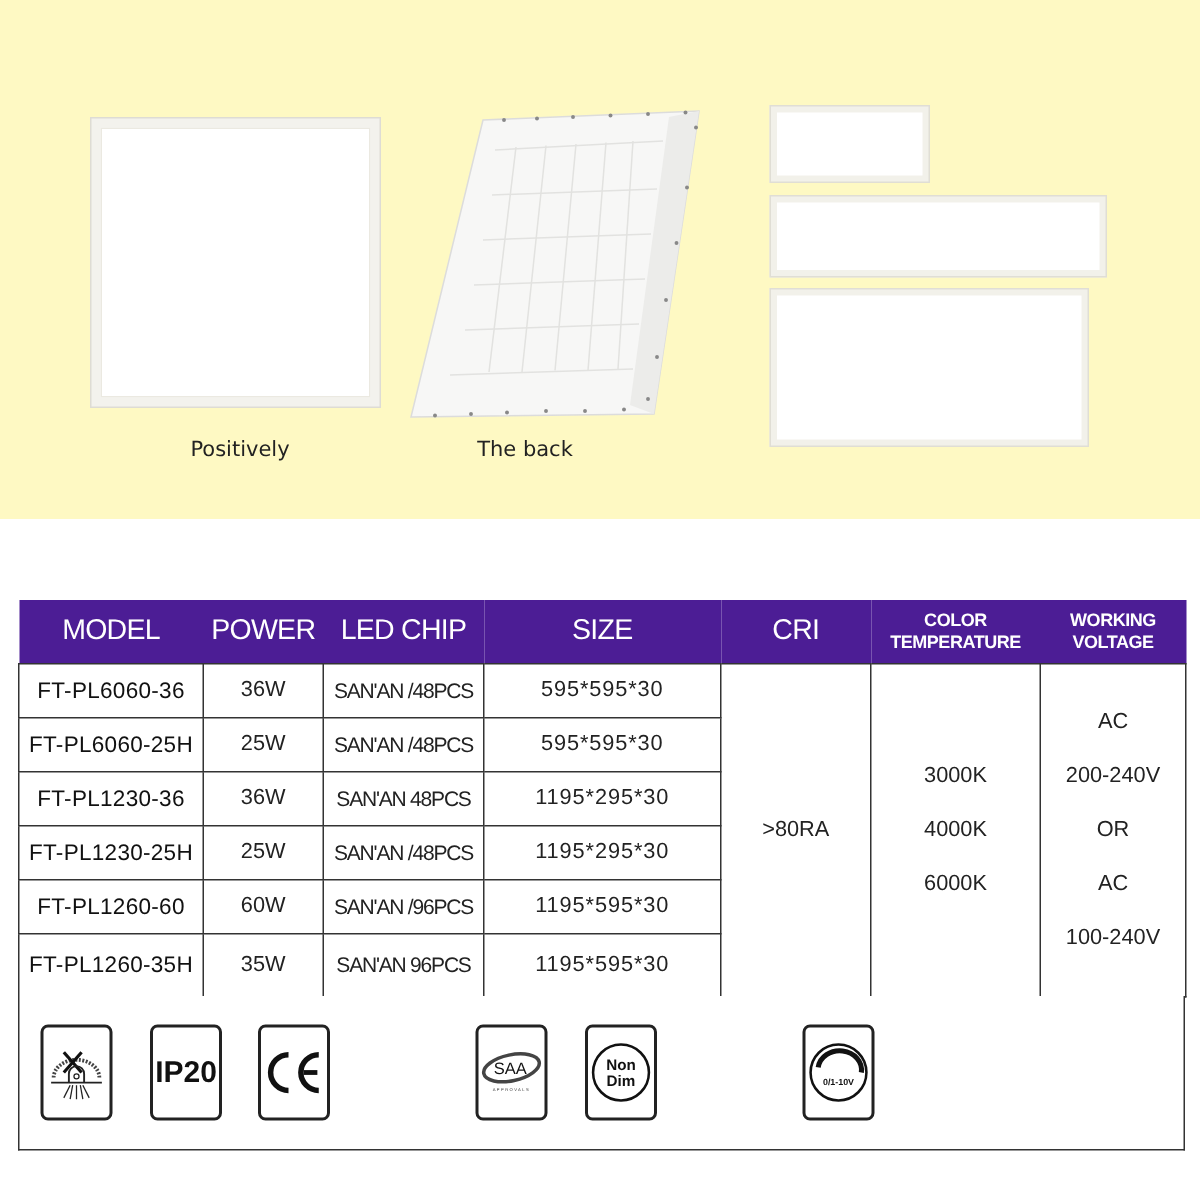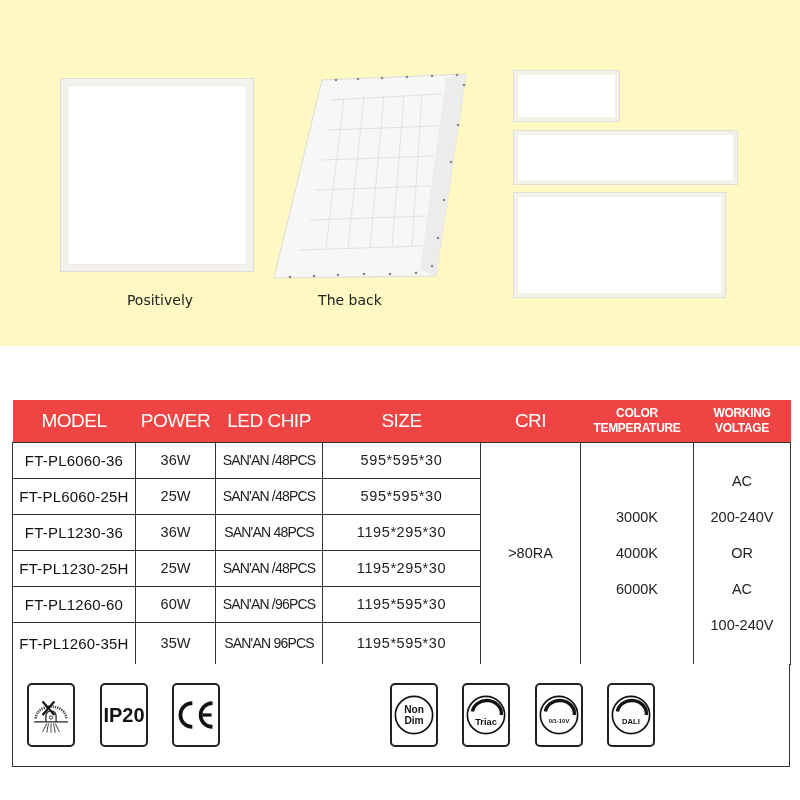--- a/index.html
+++ b/index.html
@@ -13,21 +13,21 @@
     background: #ffffff; border: 1px solid #ebe9e1; }
   .caption { position: absolute; font-size: 14px; color: #222; text-align: center; width: 140px; }
 
   .panel-back { position: absolute; left: 270px; top: 70px; width: 200px; height: 210px; }
 
   .strip { position: absolute; background: #f2f1ea; border: 1px solid #e0ded5; }
   .strip .inner { position: absolute; left: 4px; top: 4px; right: 4px; bottom: 4px; background: #fff; }
 
   table.spec { position: absolute; left: 12px; top: 400px; width: 778px; border-collapse: collapse;
     table-layout: fixed; }
-  table.spec th { background: #ef4444; color: #ffffff; font-weight: normal; height: 42px;
+  table.spec th { background: #4c1d95; color: #ffffff; font-weight: normal; height: 42px;
     font-family: "Liberation Sans", sans-serif; font-size: 19px; letter-spacing: -0.5px; text-align: center; }
   table.spec th.small { font-size: 12px; line-height: 15px; font-weight: bold; letter-spacing: -0.3px; }
   table.spec td { border: 1px solid #333; height: 36px; text-align: center; font-size: 14.5px;
     font-family: "Liberation Sans", sans-serif; color: #222; background: #fff; }
   table.spec td.model { font-weight: normal; font-size: 15px; letter-spacing: 0.2px; color: #111; }
   table.spec td.chip { font-size: 14px; letter-spacing: -0.8px; }
   table.spec td.size { font-size: 14.5px; letter-spacing: 0.6px; }
   table.spec td.multi div { line-height: 36px; }
   table.spec tr.last td { height: 42px; }
 
@@ -203,45 +203,38 @@
 
   <div class="cert" style="left:159px;">
     <svg width="48" height="34" viewBox="0 0 48 34">
       <path d="M20,4 A13,13 0 1 0 20,30" fill="none" stroke="#111" stroke-width="4"></path>
       <path d="M42,4 A13,13 0 1 0 42,30" fill="none" stroke="#111" stroke-width="4"></path>
       <line x1="31" y1="17" x2="41" y2="17" stroke="#111" stroke-width="3.5"></line>
     </svg>
   </div>
 
 
+  <div class="cert" style="left:304px;">
+    <svg width="56" height="44" viewBox="0 0 56 44">
+      <ellipse cx="28" cy="18" rx="24" ry="11" fill="none" stroke="#444" stroke-width="3" transform="rotate(-12 28 18)"></ellipse>
+      <text x="13" y="23" font-family="Liberation Sans, sans-serif" font-size="14" fill="#111">SAA</text>
+      <text x="12" y="38" font-family="Liberation Sans, sans-serif" font-size="3.5" letter-spacing="1.2" fill="#333">APPROVALS</text>
+    </svg>
+  </div>
 
   <div class="cert" style="left:377px;">
     <svg width="52" height="52" viewBox="0 0 52 52">
       <circle cx="26" cy="26" r="22" fill="none" stroke="#111" stroke-width="2"></circle>
       <text x="26" y="24" text-anchor="middle" font-family="Liberation Sans, sans-serif" font-weight="bold" font-size="12" fill="#111">Non</text>
       <text x="26" y="37" text-anchor="middle" font-family="Liberation Sans, sans-serif" font-weight="bold" font-size="12" fill="#111">Dim</text>
     </svg>
   </div>
 
-  <div class="cert" style="left:449px;">
-    <svg width="52" height="52" viewBox="0 0 52 52">
-      <circle cx="26" cy="26" r="22" fill="none" stroke="#111" stroke-width="2"></circle>
-      <path d="M10,22 A17,15 0 0 1 44,26" fill="none" stroke="#111" stroke-width="4"></path>
-      <text x="26" y="38" text-anchor="middle" font-family="Liberation Sans, sans-serif" font-weight="bold" font-size="11" fill="#111">Triac</text>
-    </svg>
-  </div>
 
   <div class="cert" style="left:522px;">
     <svg width="52" height="52" viewBox="0 0 52 52">
       <circle cx="26" cy="26" r="22" fill="none" stroke="#111" stroke-width="2"></circle>
       <path d="M10,22 A17,15 0 0 1 44,26" fill="none" stroke="#111" stroke-width="4"></path>
       <text x="26" y="36" text-anchor="middle" font-family="Liberation Sans, sans-serif" font-weight="bold" font-size="7" fill="#111">0/1-10V</text>
     </svg>
   </div>
 
-  <div class="cert" style="left:594px;">
-    <svg width="52" height="52" viewBox="0 0 52 52">
-      <circle cx="26" cy="26" r="22" fill="none" stroke="#111" stroke-width="2"></circle>
-      <path d="M10,22 A17,15 0 0 1 44,26" fill="none" stroke="#111" stroke-width="4"></path>
-      <text x="26" y="37" text-anchor="middle" font-family="Liberation Sans, sans-serif" font-weight="bold" font-size="9" fill="#111">DALI</text>
-    </svg>
-  </div>
 </div>
 
 </body></html>

